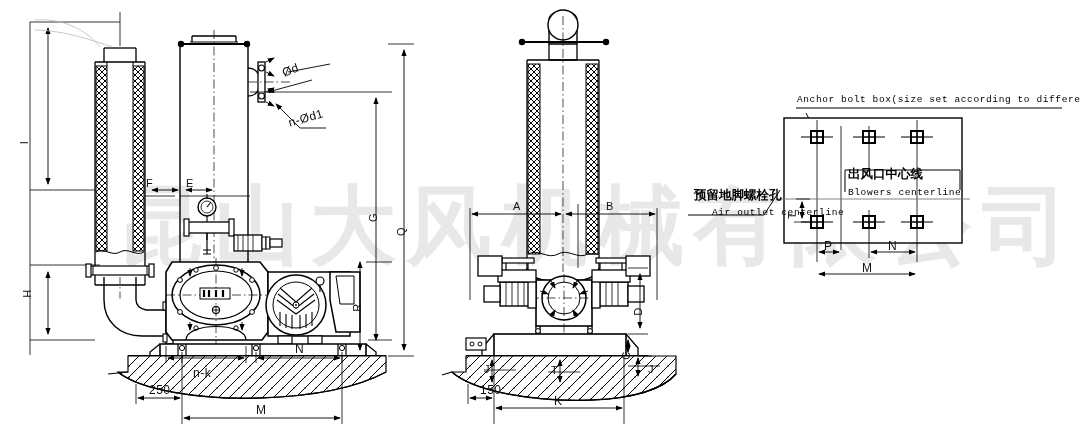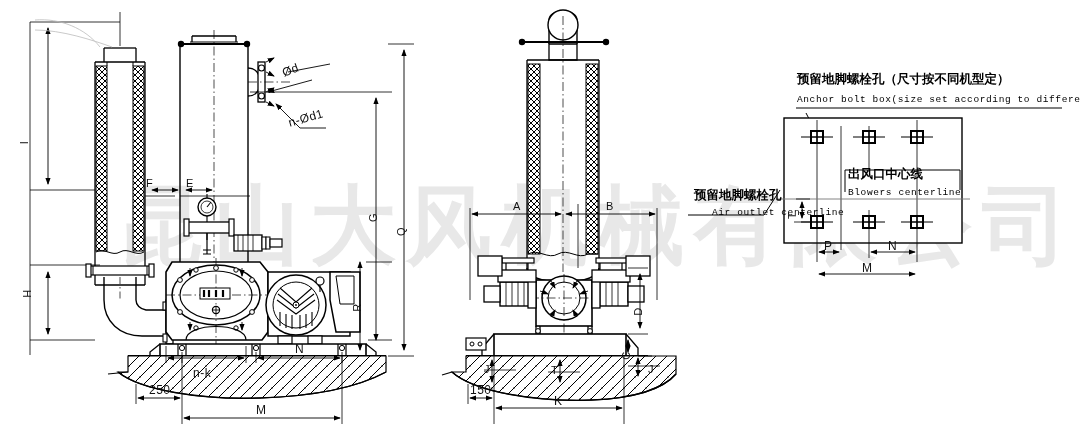--- a/index.html
+++ b/index.html
@@ -434,23 +434,22 @@
   <div class="lbl dim" style="left:288px;top:112px;font-size:12px;transform:rotate(-16deg);">n-Ød1</div>
 
   <div class="lbl dim" style="left:513px;top:201px;">A</div>
   <div class="lbl dim" style="left:606px;top:201px;">B</div>
   <div class="lbl dim" style="left:634px;top:306px;transform:rotate(-90deg);">D</div>
   <div class="lbl dim" style="left:622px;top:350px;transform:rotate(-90deg);">C</div>
   <div class="lbl dim" style="left:484px;top:364px;">J</div>
   <div class="lbl dim" style="left:648px;top:364px;">J</div>
   <div class="lbl dim" style="left:551px;top:365px;">T</div>
   <div class="lbl dim" style="left:554px;top:395px;font-size:12px;">K</div>
-  <div class="lbl dim" style="left:470px;top:384px;font-size:12px;">150</div>
-
-  <div class="lbl cn" style="left:797px;top:73px;">预留地脚螺栓孔（尺寸按不同机型定）</div>
+  <div class="lbl dim" style="left:470px;top:384px;font-size:12px;padding-left:10px;">150</div>
+
   <div class="lbl en" style="left:797px;top:95px;">Anchor bolt box(size set according to different types)</div>
   <div class="lbl cn" style="left:848px;top:168px;">出风口中心线</div>
   <div class="lbl en" style="left:848px;top:188px;text-align:right;">Blowers centerline</div>
   <div class="lbl cn" style="left:694px;top:189px;">预留地脚螺栓孔</div>
   <div class="lbl en" style="left:668px;top:208px;margin-left:44px;">Air outlet centerline</div>
 
   <div class="lbl dim" style="left:789px;top:210px;transform:rotate(-90deg);">T</div>
   <div class="lbl dim" style="left:824px;top:240px;font-size:12px;">P</div>
   <div class="lbl dim" style="left:888px;top:240px;font-size:12px;">N</div>
   <div class="lbl dim" style="left:862px;top:262px;font-size:12px;">M</div>

